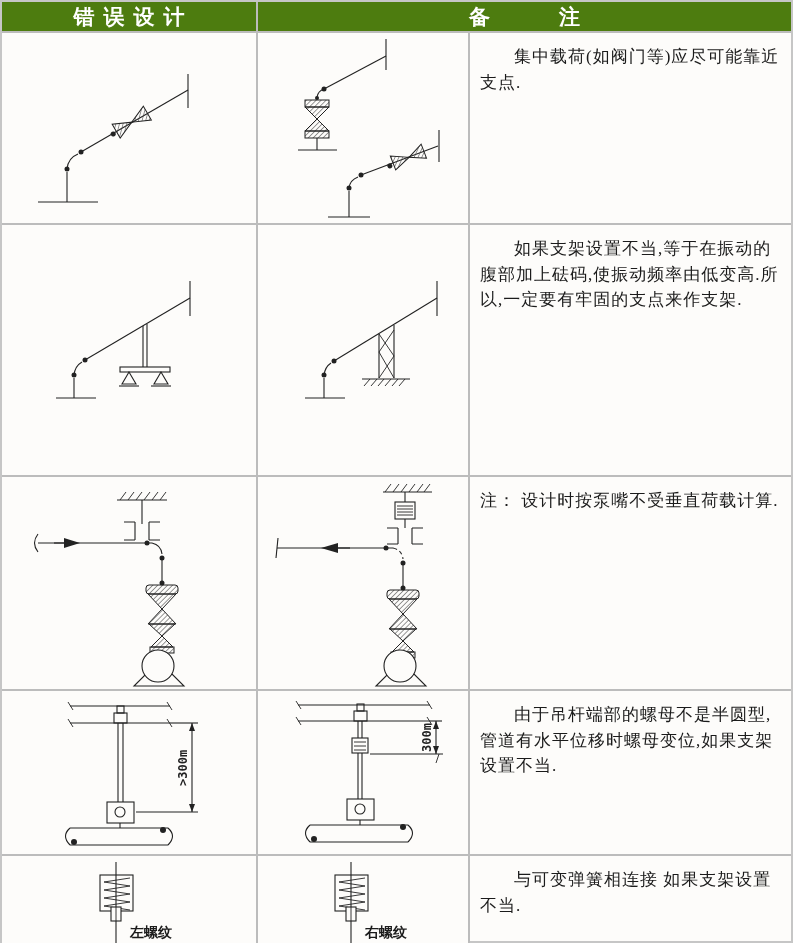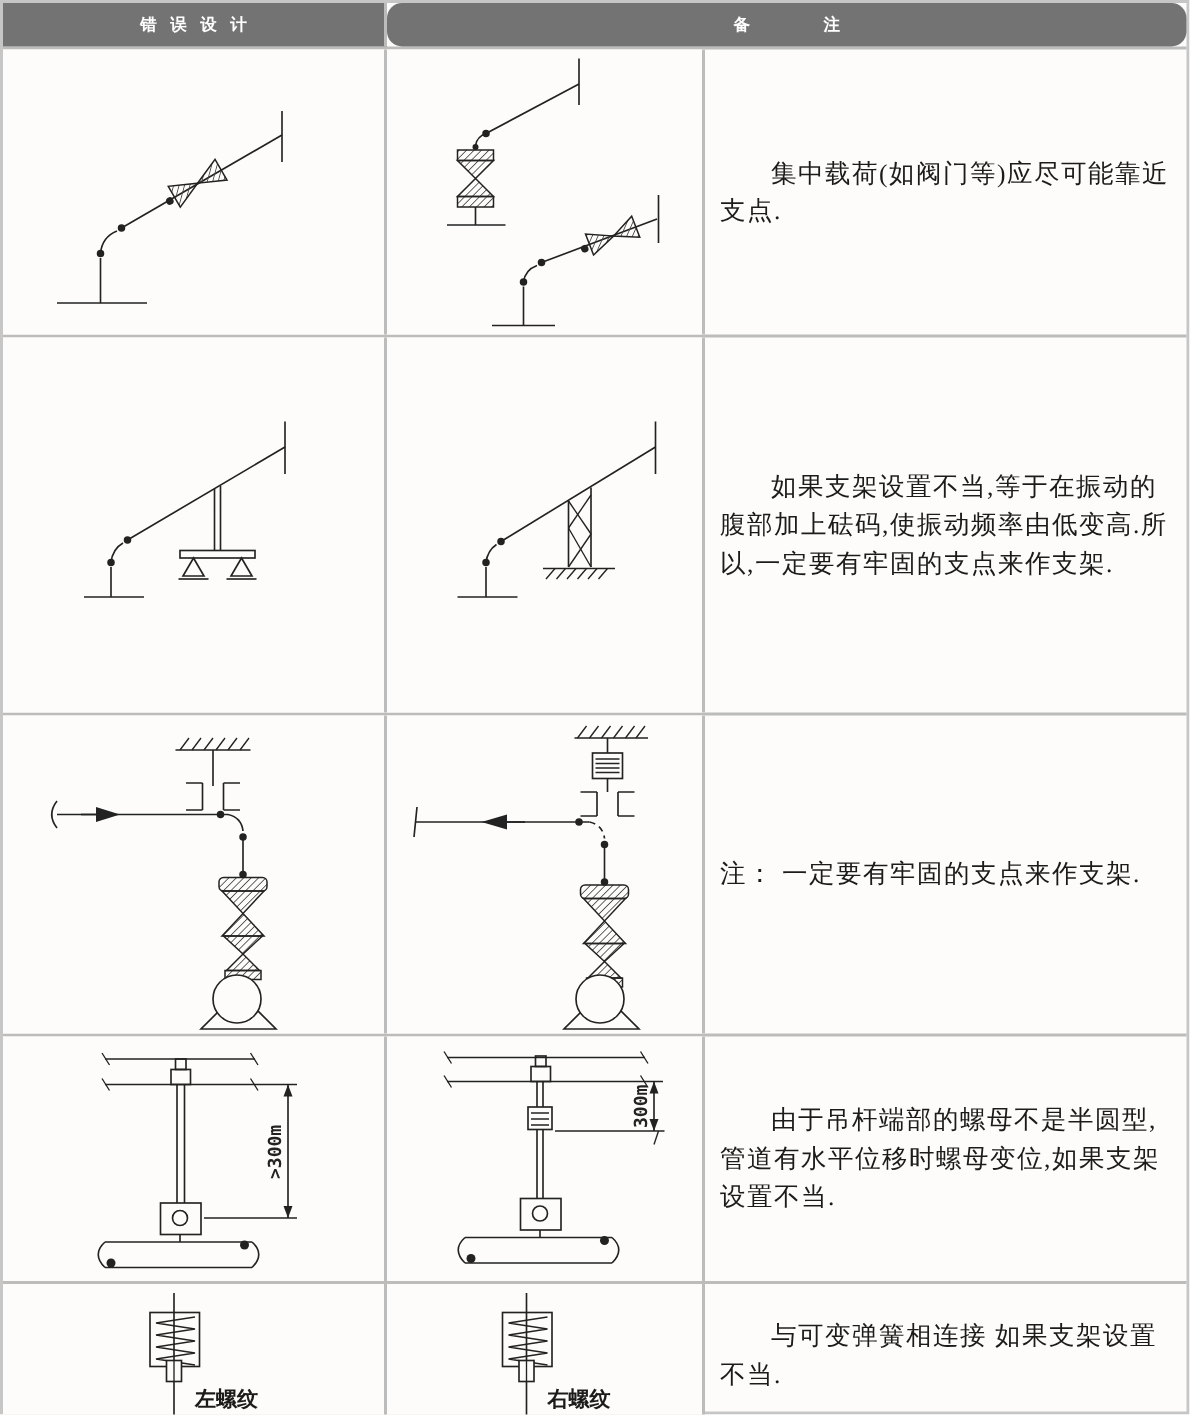--- a/index.html
+++ b/index.html
@@ -6,36 +6,36 @@
   .page{
     width:793px;height:943px;box-sizing:border-box;
     border:2px solid #c6c6c6;background:#fdfcfa;
     font-family:"Liberation Serif",serif;
   }
   .trow{display:flex;border-bottom:2px solid #bcbcbc;}
   .trow:last-child{border-bottom:none;}
   .cell{box-sizing:border-box;border-right:2px solid #bcbcbc;position:relative;overflow:hidden;}
   .c1{width:256px;}
   .c2{width:212px;}
-  .c3{flex:1;border-right:none;border-radius:10px;}
+  .c3{flex:1;border-right:none;}
   .header{height:29px;}
   .hcell{
-    background:#737373;display:flex;align-items:center;justify-content:center;
+    background:#4d7c0f;display:flex;align-items:center;justify-content:center;
     color:#ffffff;font-family:"Liberation Sans",sans-serif;font-weight:bold;
-    font-size:11px;letter-spacing:9px;text-indent:9px;
+    font-size:21px;letter-spacing:9px;text-indent:9px;
   }
   .r1{height:190px;}
   .r2{height:250px;}
   .r3{height:212px;}
   .r4{height:163px;}
   .r5{flex:1;}
   .r5row{height:95px;}
   .drawcell{display:flex;align-items:center;justify-content:center;background:#fdfcfa;}
   .note{
-    display:flex;flex-direction:column;justify-content:center;
+    display:flex;flex-direction:column;
     padding:4px 10px;color:#1b1b1b;font-size:17px;line-height:1.5;letter-spacing:1px;
   }
   .note p{margin:7px 0;text-indent:2em;}
   .note p.hanging{text-indent:-3.4em;padding-left:3.4em;}
   .ln{stroke:#222;stroke-width:1.1;fill:none;}
   .ln2{stroke:#222;stroke-width:0.9;fill:none;}
   .fl{fill:#222;stroke:none;}
   .dot{fill:#222;}
   .hv{fill:url(#hatch);stroke:#222;stroke-width:1;}
   .bgfill{fill:#fdfcfa;stroke:#222;stroke-width:1.1;}
@@ -228,21 +228,21 @@
           <rect class="hv" x="133" y="174" width="24" height="6"></rect>
           <circle class="dot" cx="145" cy="182" r="2"></circle>
         </g>
         <g>
           <polygon class="ln" points="118,208 168,208 143,183"></polygon>
           <circle class="bgfill" cx="142" cy="188" r="16"></circle>
         </g>
       </svg>
     </div>
     <div class="cell c3 note">
-      <p class="hanging">注：  一定要有牢固的支点来作支架.</p>
+      <p class="hanging">注：  设计时按泵嘴不受垂直荷载计算.</p>
     </div>
   </div>
 
   <div class="trow r4">
     <div class="cell c1 drawcell">
       <svg width="254" height="161" viewBox="0 0 254 161">
         <g>
           <line class="ln" x1="68" y1="14" x2="168" y2="14"></line>
           <line class="ln" x1="68" y1="31" x2="168" y2="31"></line>
           <path class="ln2" d="M66,10 l5,8 M66,27 l5,8 M165,10 l5,8 M165,27 l5,8"></path>

